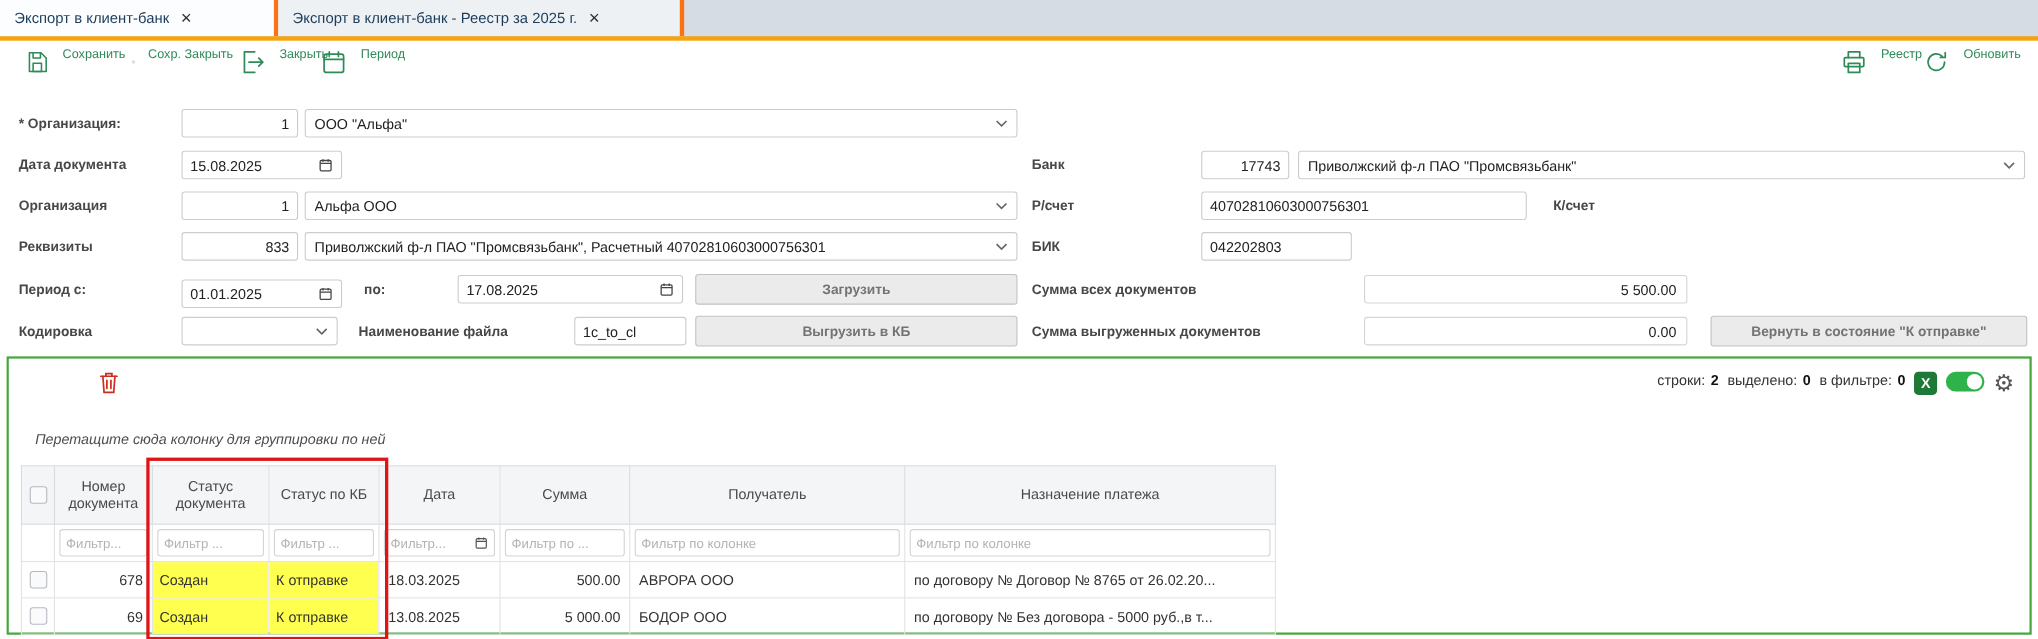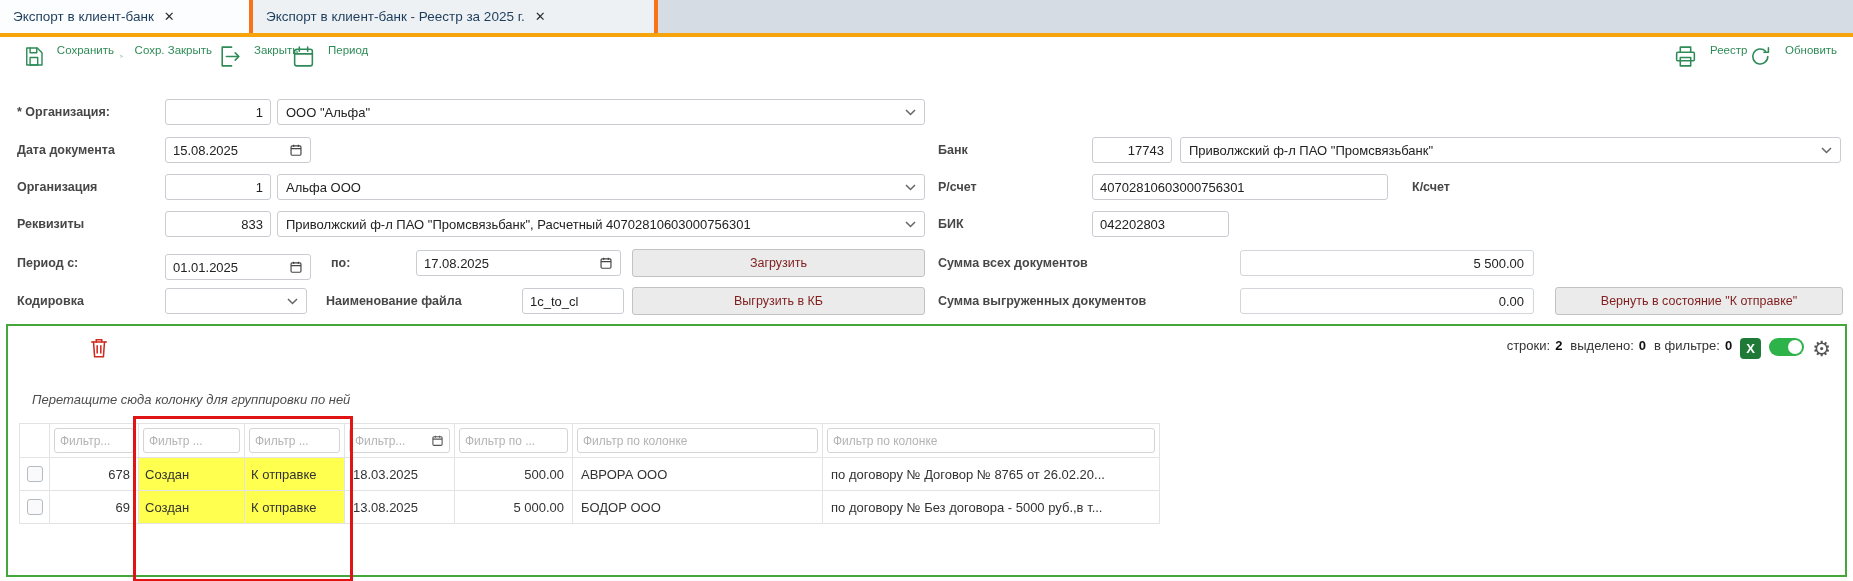--- a/index.html
+++ b/index.html
@@ -7,21 +7,21 @@
   .app { position:relative; width:1853px; height:581px; background:#fff;
          font-family:"Liberation Sans", sans-serif; overflow:hidden; }
 
   
   .tabbar { position:absolute; top:0; left:0; width:100%; height:33px; background:#d5dce3;
             border-bottom:1px solid #c3ccd4; }
   .tab { position:absolute; top:0; height:33px; box-sizing:border-box; display:flex; align-items:center;
          gap:10px; padding:0 13px; font-size:13.5px; color:#1c3d5c; cursor:pointer;
          border-right:4px solid #f97316; }
   .tab1 { left:0; width:253px; background:#fcfdfe; }
-  .tab2 { left:253px; width:405px; background:#eef1f4; }
+  .tab2 { left:253px; width:369px; background:#eef1f4; }
   .tab .x { font-size:13px; color:#2f2f2f; }
   .orange { position:absolute; top:33px; left:0; width:100%; height:4px; background:#f7a30b; }
 
   
   .toolitem { position:absolute; top:44px; width:92px; display:flex; 
               gap:12px; cursor:pointer; }
   .toolitem svg { width:25px; height:25px; stroke:#2e8b57; fill:none; stroke-width:1.5;
                   stroke-linecap:round; stroke-linejoin:round; }
   .tl { font-size:11.5px; color:#2e8b57; white-space:nowrap; }
 
@@ -36,21 +36,21 @@
   .combo .ct { flex:1; white-space:nowrap; overflow:hidden; }
   .datebox { position:absolute; height:26px; box-sizing:border-box; border:1px solid #c9cdd2; border-radius:3px;
              background:#fff; display:flex; align-items:center; padding:0 7px; gap:8px; }
   .dinp { border:none; outline:none; flex:1; min-width:0; font-family:inherit; font-size:13px; color:#222;
           background:transparent; }
   .vbox { position:absolute; height:26px; box-sizing:border-box; border:1px solid #d2d6da; border-radius:3px;
           background:#fff; display:flex; align-items:center; justify-content:flex-end; padding:0 9px;
           font-size:13px; color:#222; }
   .btn { position:absolute; height:28px; box-sizing:border-box; background:#ebebeb; border:1px solid #c2c2c2;
          border-radius:3px; display:flex; align-items:center; justify-content:center; font-size:12.5px;
-         font-weight:normal; color:#7f1d1d; cursor:pointer; white-space:nowrap; }
+         font-weight:bold; color:#737373; cursor:pointer; white-space:nowrap; }
   .chev { flex:none; }
 
   
   .gridsec { position:absolute; left:6px; top:324px; width:1841px; height:253px; box-sizing:border-box;
              border:2px solid #45a63c; background:#fff; }
   .trash { position:absolute; left:80px; top:10px; width:22px; height:24px; cursor:pointer; }
   .trash svg { width:22px; height:24px; stroke:#cf2b1f; fill:none; stroke-width:1.7; stroke-linecap:round; }
   .gridctl { position:absolute; right:14px; top:12px; display:flex; gap:8px;
              font-size:13px; color:#333; }
   .stat { white-space:nowrap; }
@@ -269,20 +269,30 @@
         <col style="width:30px">
           <col style="width:89px">
           <col style="width:106px">
           <col style="width:100px">
         <col style="width:110px">
           <col style="width:118px">
           <col style="width:250px">
           <col style="width:337px">
       </colgroup>
       <tbody>
+          <tr>
+        <th class="cbc"><span class="cb"></span></th>
+        <th>Номер документа</th>
+        <th>Статус документа</th>
+        <th>Статус по КБ</th>
+        <th>Дата</th>
+        <th>Сумма</th>
+        <th>Получатель</th>
+        <th>Назначение платежа</th>
+      </tr>
       <tr class="frow">
         <td class="cbc"></td>
         <td>
               <div class="fwrap">
                 <input class="finp" placeholder="Фильтр..." style="">
               </div>
             </td>
         <td>
               <div class="fwrap">
                 <input class="finp" placeholder="Фильтр ..." style="">

